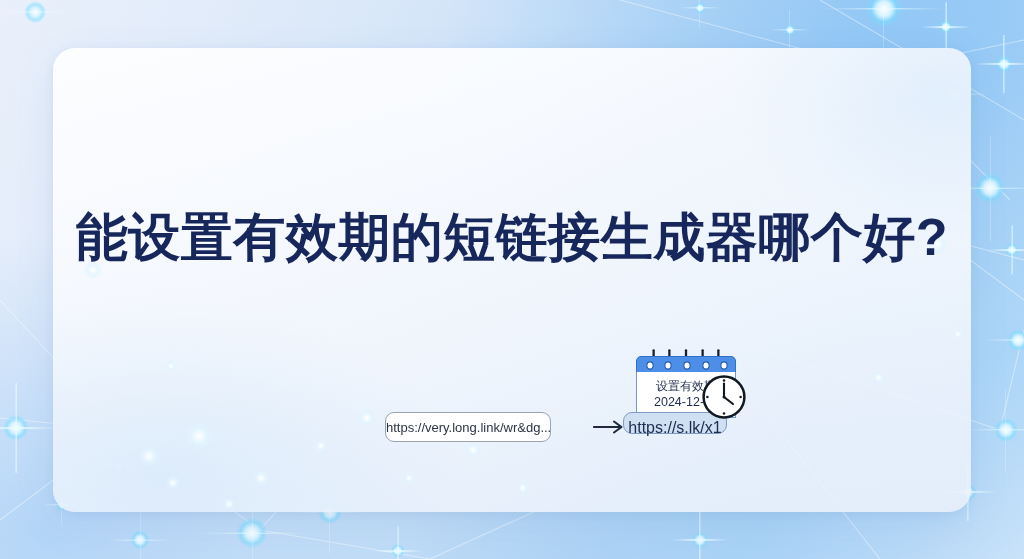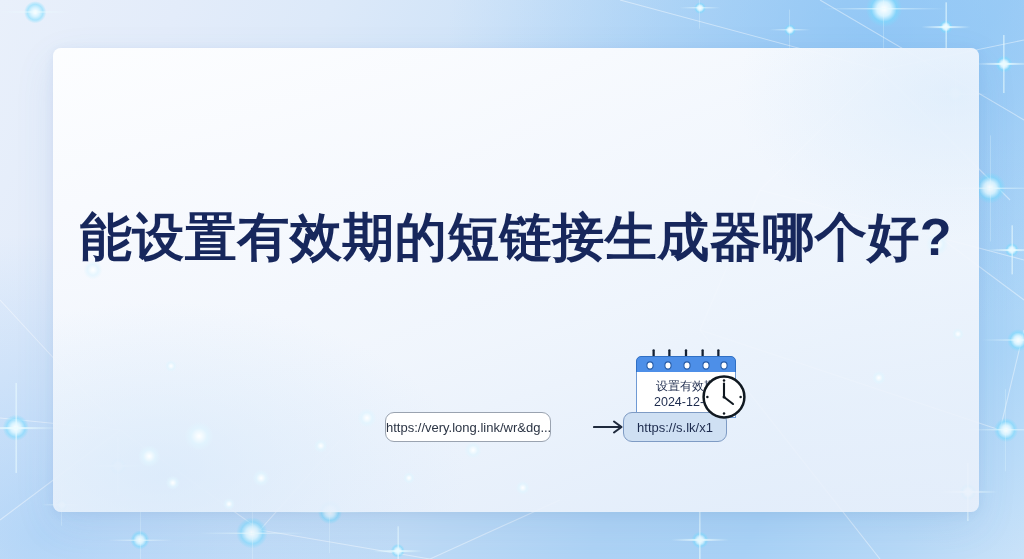--- a/index.html
+++ b/index.html
@@ -60,33 +60,32 @@
   .spark::before { width: 340%; height: 1.4px; }
   .spark::after  { width: 1.4px; height: 340%; }
 
   
   #card {
     position: absolute;
     left: 53px;
     top: 48px;
     width: 918px;
     height: 464px;
-    border-radius: 8px;
+    border-radius: 22px;
     background:
       linear-gradient(168deg,
         rgba(253,254,255,0.97) 0%,
         rgba(248,250,254,0.95) 30%,
         rgba(243,247,253,0.93) 58%,
         rgba(237,243,252,0.90) 80%,
         rgba(233,240,251,0.88) 100%);
     box-shadow:
       0 2px 10px rgba(80,130,190,0.10),
       0 14px 40px rgba(70,120,185,0.10);
     overflow: hidden;
-    padding-left: 8px;
   }
   #card-sheen {
     position: absolute; inset: 0;
     background:
       radial-gradient(ellipse 420px 240px at 12% 92%, rgba(205,228,250,0.50), rgba(205,228,250,0) 72%),
       radial-gradient(ellipse 300px 200px at 97% 10%, rgba(206,229,250,0.45), rgba(206,229,250,0) 72%);
     pointer-events: none;
   }
   .card-spark {
     position: absolute;
@@ -146,26 +145,26 @@
     width: 34px;
     height: 16px;
   }
 
   
   #short-url {
     position: absolute;
     left: 240px;
     top: 76px;
     width: 104px;
-    height: 30px;
+    height: 22px;
     border: 1.4px solid #7e9bc4;
     border-radius: 9px;
     background: #cfe0f3;
     color: #1d2b4d;
-    font-size: 13px;
+    font-size: 16px;
     line-height: 30px;
     text-align: center;
     box-sizing: border-box;
     white-space: nowrap;
   }
 
   
   #calendar {
     position: absolute;
     left: 253px;

